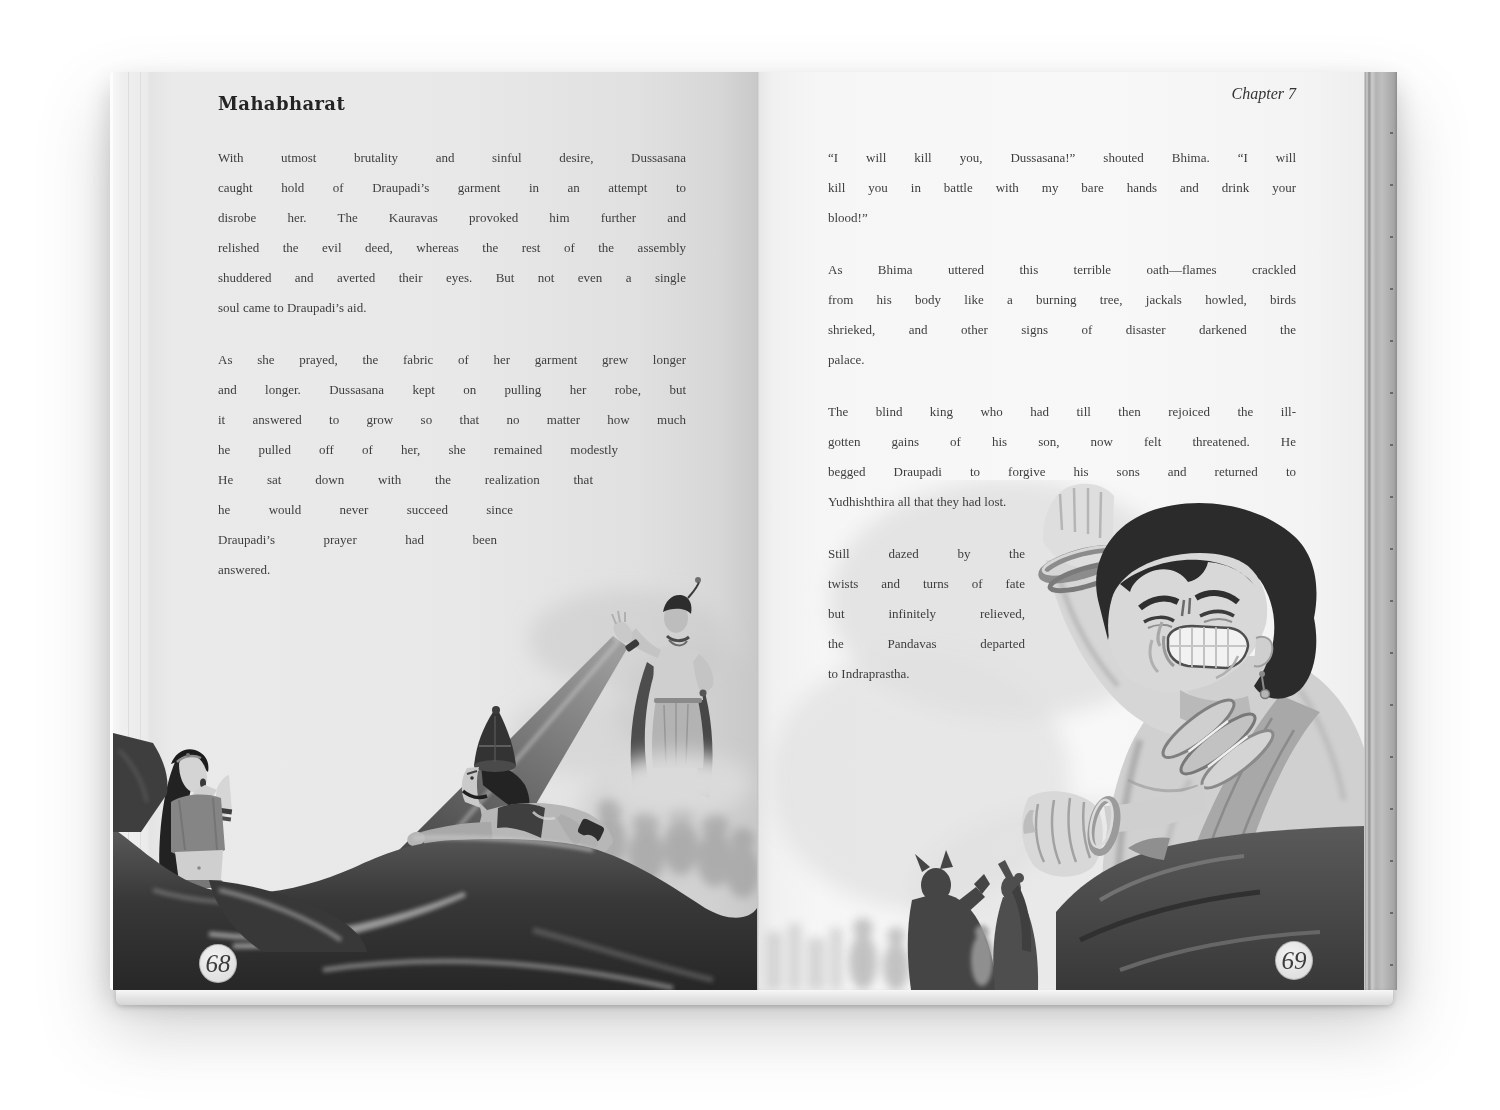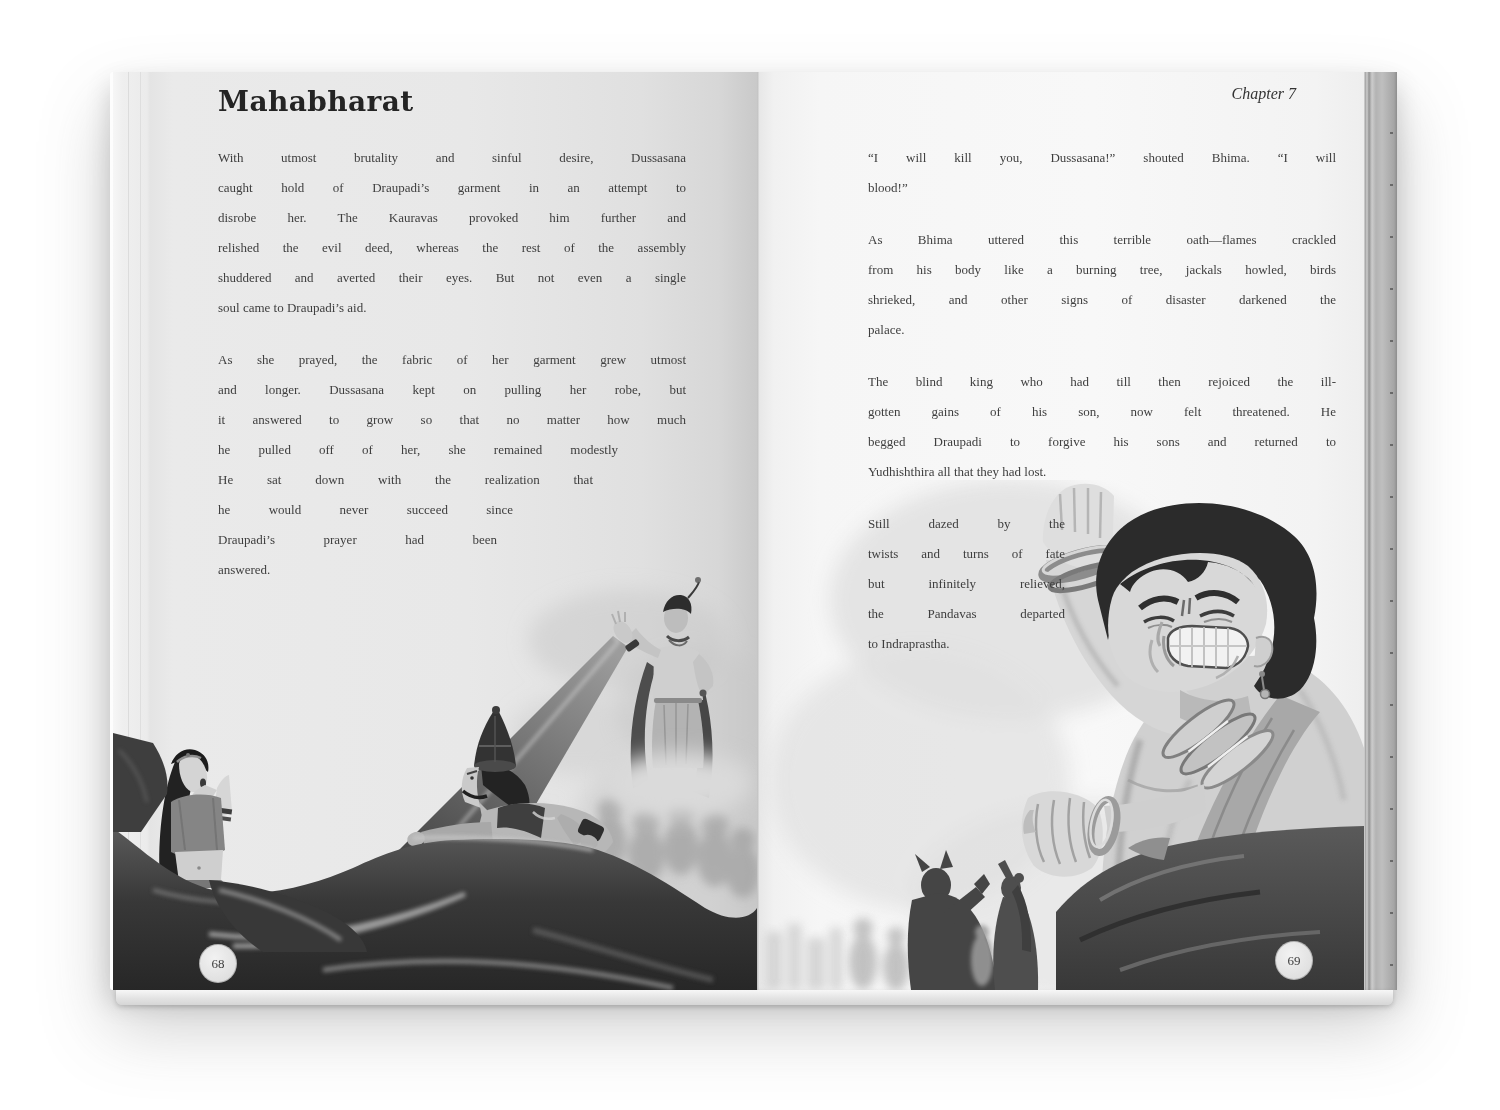--- a/index.html
+++ b/index.html
@@ -24,42 +24,42 @@
                    #f3f3f3 92%,#eeeeee 100%);}
   .gutter{position:absolute;left:647px;top:0;bottom:0;width:3px;
         background:linear-gradient(90deg,#bdbdbd,#f0f0f0);}
   .page-stack{position:absolute;left:1254px;top:0;bottom:0;width:33px;
         background:linear-gradient(90deg,#f2f2f2 0,#9e9e9e 1px,#cdcdcd 3px,#939393 5px,
                    #cccccc 8px,#b3b3b3 12px,#bfbfbf 18px,#aeaeae 26px,#a5a5a5 30px,#8d8d8d 33px);}
   .page-stack::after{content:"";position:absolute;right:4px;top:10px;bottom:10px;width:3px;
         background:repeating-linear-gradient(180deg,transparent 0 50px,rgba(50,50,50,.55) 50px 52px);}
   
   .running-head{position:absolute;top:13px;z-index:3;color:#242424;}
-  .head-left{left:105px;font-weight:bold;font-size:28px;letter-spacing:.4px;
-        font-family:"DejaVu Serif", serif;}
+  .head-left{left:105px;font-weight:bold;font-size:18px;letter-spacing:.4px;
+        font-family:"DejaVu Serif", serif;margin-top:8px;}
   .head-right{left:68px;width:468px;text-align:right;font-style:italic;font-size:16px;color:#333;}
   .body-text{position:absolute;top:71px;z-index:2;width:468px;color:#3e3e3e;
         font-size:13px;}
-  .bl{left:105px;} .br{left:68px;margin-left:40px;}
+  .bl{left:105px;} .br{left:68px;}
   .para + .para{margin-top:22px;}
   .line{height:30px;line-height:30px;white-space:nowrap;
         text-align:justify;text-align-last:justify;text-justify:inter-word;}
   .line:last-child{text-align-last:left;}
   .pL3 .line:nth-child(4){width:400px}
   .pL3 .line:nth-child(5){width:375px}
   .pL3 .line:nth-child(6){width:295px}
   .pL3 .line:nth-child(7){width:279px}
   .pL3 .line:nth-child(8){width:236px}
   .pR4 .line{width:197px}
   
   .badge{position:absolute;width:36px;height:37px;border-radius:50%;z-index:4;
         background:radial-gradient(circle at 40% 35%,#f2f2f2,#dedede 80%);
         border:1px solid rgba(110,110,110,.4);
         display:flex;align-items:center;justify-content:center;
-        font-size:13px;color:#3c3c3c;}
+        font-style:italic;font-size:25px;color:#3c3c3c;}
   .badge-left{left:86px;top:872px;}
   .badge-right{left:515px;top:869px;}
   
   .illus{position:absolute;z-index:1;}
   .illus-left{left:0;top:478px;width:644px;height:440px;}
   .illus-right{left:0;top:408px;width:604px;height:510px;}
 </style>
 </head>
 <body>
 
@@ -201,21 +201,21 @@
       <div class="body-text bl">
         <div class="para pL1">
             <div class="line">With utmost brutality and sinful desire, Dussasana</div>
             <div class="line">caught hold of Draupadi’s garment in an attempt to</div>
             <div class="line">disrobe her. The Kauravas provoked him further and</div>
             <div class="line">relished the evil deed, whereas the rest of the assembly</div>
             <div class="line">shuddered and averted their eyes. But not even a single</div>
             <div class="line">soul came to Draupadi’s aid.</div>
           </div>
         <div class="para pL3">
-            <div class="line">As she prayed, the fabric of her garment grew utmost</div>
+            <div class="line">As she prayed, the fabric of her garment grew longer</div>
             <div class="line">and longer. Dussasana kept on pulling her robe, but</div>
             <div class="line">it answered to grow so that no matter how much</div>
             <div class="line">he pulled off of her, she remained modestly</div>
             <div class="line">He sat down with the realization that</div>
             <div class="line">he would never succeed since</div>
             <div class="line">Draupadi’s prayer had been</div>
             <div class="line">answered.</div>
           </div>
       </div>
 
@@ -384,20 +384,21 @@
             <ellipse cx="341" cy="344" rx="10" ry="24" fill="none" stroke="#dcdcdc" stroke-width="2.5"></ellipse>
           </g>
         </g>
       </svg>
 
       <div class="running-head head-right">Chapter 7</div>
 
       <div class="body-text br">
         <div class="para pR1">
             <div class="line">“I will kill you, Dussasana!” shouted Bhima. “I will</div>
+            <div class="line">kill you in battle with my bare hands and drink your</div>
             <div class="line">blood!”</div>
           </div>
         <div class="para pR2">
             <div class="line">As Bhima uttered this terrible oath—flames crackled</div>
             <div class="line">from his body like a burning tree, jackals howled, birds</div>
             <div class="line">shrieked, and other signs of disaster darkened the</div>
             <div class="line">palace.</div>
           </div>
         <div class="para pR3">
             <div class="line">The blind king who had till then rejoiced the ill-</div>

